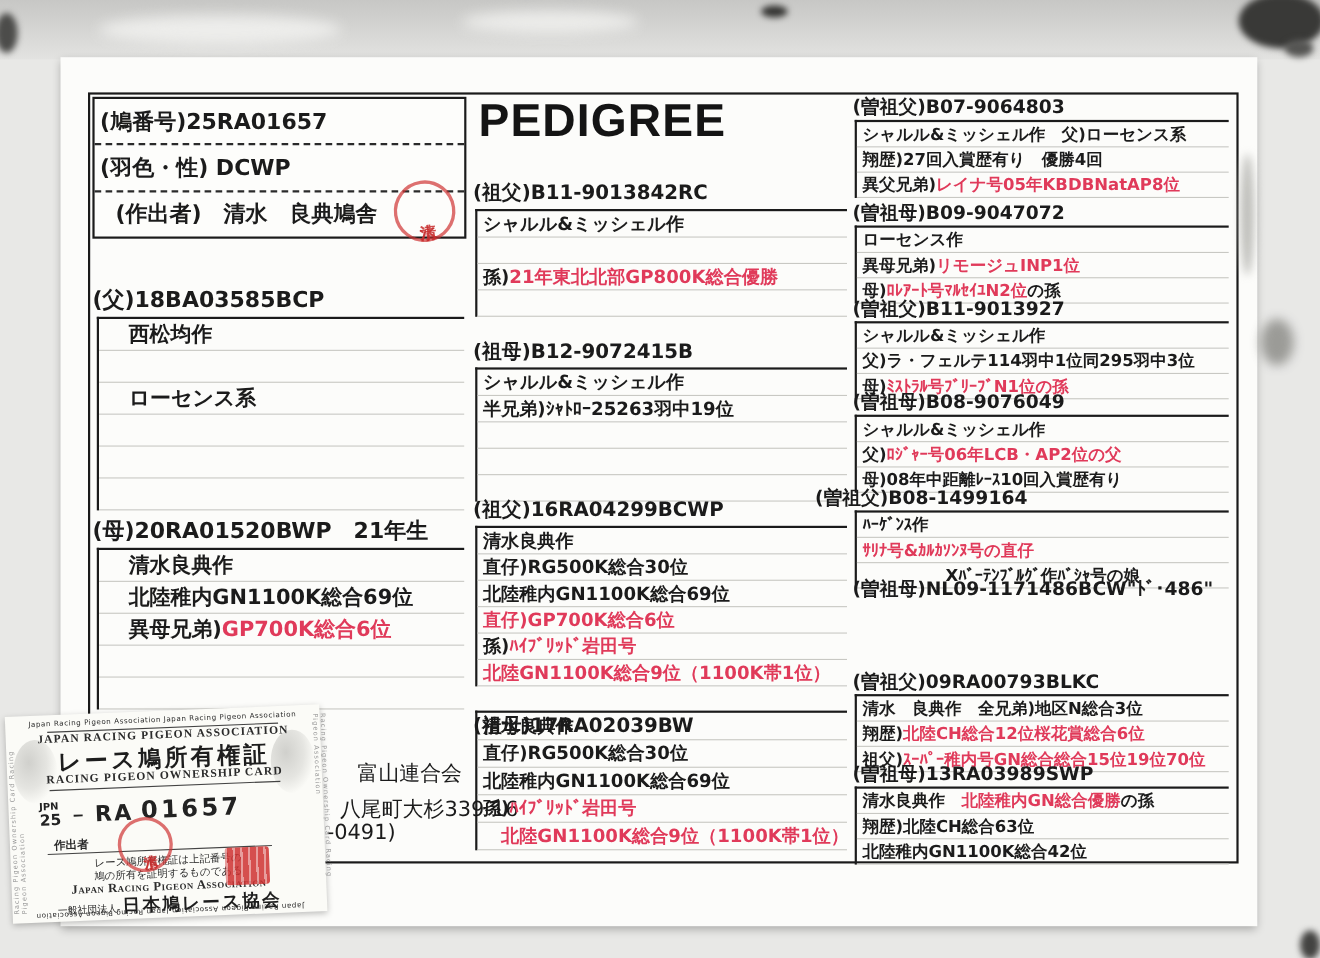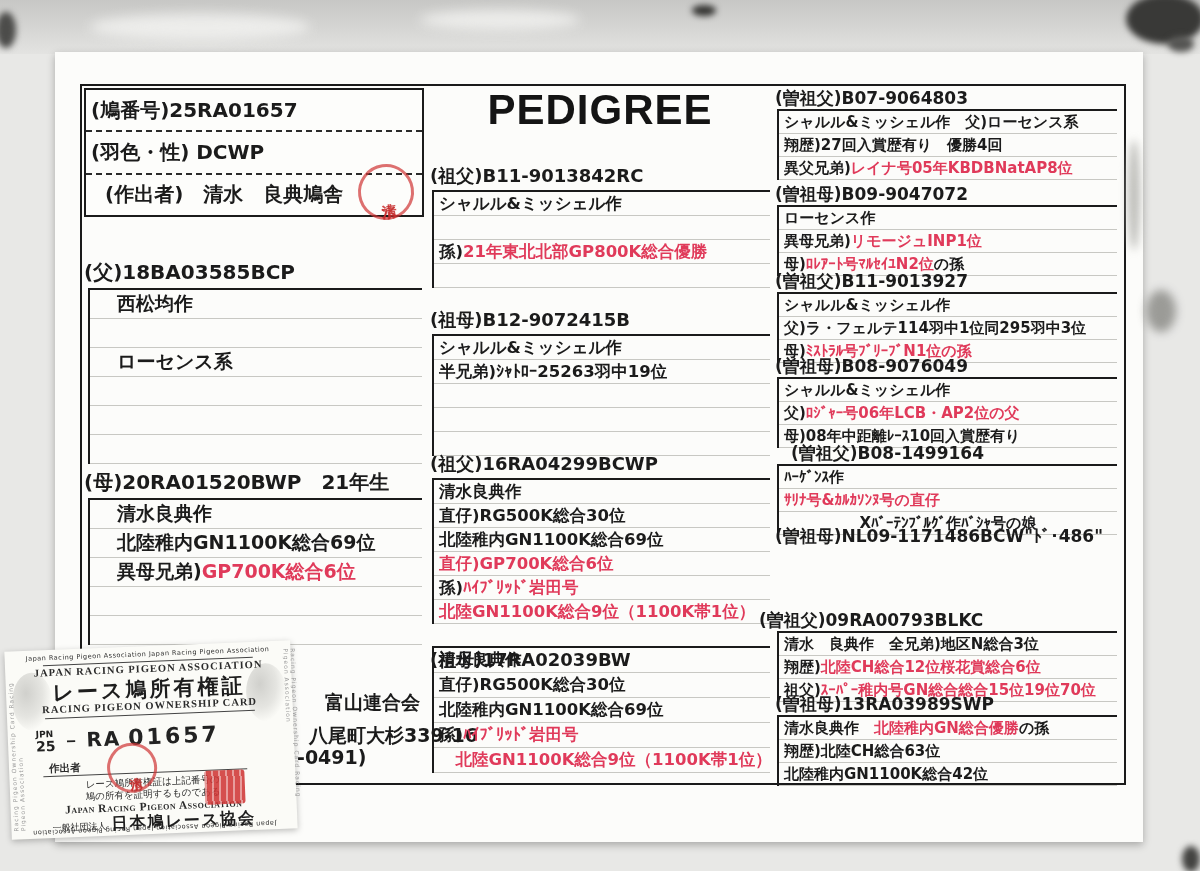--- a/index.html
+++ b/index.html
@@ -7,39 +7,39 @@
        font-family:"DejaVu Sans","Liberation Sans",sans-serif;}
   .canvas{position:relative;width:1200px;height:871px;}
   .scantop{position:absolute;left:0;top:0;width:1200px;height:54px;
            background:linear-gradient(#c7c7c5,#e3e3e1);}
   .patch{position:absolute;border-radius:50%;filter:blur(6px);background:#f3f3f1;opacity:.8;}
   .smudge{position:absolute;border-radius:50%;filter:blur(3px);}
   .paper{position:absolute;left:55px;top:52px;width:1088px;height:790px;
          background:#fcfcfa;box-shadow:0 3px 8px rgba(0,0,0,.28);}
   .frame{position:absolute;left:25px;top:32px;width:1042px;height:697px;
          border:2.6px solid #1a1a1a;}
-  .title{position:absolute;left:380px;top:34px;width:330px;text-align:center;
+  .title{position:absolute;left:380px;top:34px;width:330px;text-align:left;
          font-family:"Liberation Sans","DejaVu Sans",sans-serif;font-weight:700;
          font-size:42px;letter-spacing:1px;color:#141414;}
   .hdr{position:absolute;font-weight:700;color:var(--ink);white-space:nowrap;line-height:20px;}
   .hdr.l{font-size:20px;} .hdr.m{font-size:18px;} .hdr.g{font-size:17px;}
   .pbox{position:absolute;border-top:2.4px solid var(--ink);border-left:2.4px solid var(--ink);}
   .pbox .row{border-bottom:1.2px solid var(--rule-gray);display:flex;align-items:center;
              padding:0 5px;white-space:nowrap;font-weight:600;color:var(--ink);}
   .row.center{justify-content:center;}
   .rows41 .row{height:40.3px;font-size:20px;border-bottom:2px dashed #2a2a2a;}
   .rows28 .row{height:28px;font-size:19px;padding-left:27px;}
   .rows23 .row{height:23px;font-size:16.5px;}
   .rows24 .row{height:24px;font-size:16.5px;}
   .rows22 .row{height:22px;font-size:15px;font-weight:700;}
   .red{color:var(--accent-red);}
   .ink{color:var(--ink);}
   .info-box{position:absolute;border:2.4px solid var(--ink);background:#fdfdfb;}
   .info-box .row:last-child{border-bottom:none;padding-left:19px;}
-  .addr{position:absolute;font-size:19px;font-weight:700;color:var(--ink);white-space:nowrap;}
+  .addr{position:absolute;font-size:19px;font-weight:400;color:var(--ink);white-space:nowrap;}
   .cstamp{position:absolute;border:3px solid rgba(207,51,51,.7);border-radius:50%;
           color:rgba(199,45,45,.85);display:flex;align-items:center;justify-content:center;
           writing-mode:vertical-rl;font-weight:700;z-index:3;}
   
   .card{position:absolute;left:8px;top:646px;width:286px;height:188px;background:#fbfbf7;
         transform:rotate(-2.3deg);box-shadow:0 2px 6px rgba(0,0,0,.25);z-index:5;}
   .card .ctext{position:absolute;left:0;width:100%;text-align:center;color:#2b2b2b;white-space:nowrap;}
   .serif{font-family:"Liberation Serif","DejaVu Serif",serif;font-variant:small-caps;}
   .edge{font-size:6.5px;color:#666;letter-spacing:.5px;}
   .cline{position:absolute;border-bottom:1.1px solid #444;}
@@ -261,36 +261,36 @@
         </div>
         <div class="row">
           <span class="ink">父)</span>
           <span class="red">ﾛｼﾞｬｰ号06年LCB・AP2位の父</span>
         </div>
         <div class="row">
           <span class="ink">母)08年中距離ﾚｰｽ10回入賞歴有り</span>
         </div>
       </div>
 
-    <div class="hdr g" style="left:736px;top:391px;">(曽祖父)B08-1499164</div>
+    <div class="hdr g" style="left:686px;top:391px;">(曽祖父)B08-1499164</div>
     <div class="pbox rows22" style="left:722px;top:412px;width:338px;">
         <div class="row">
           <span class="ink">ﾊｰｹﾞﾝｽ作</span>
         </div>
         <div class="row">
           <span class="red">ｻﾘﾅ号&amp;ｶﾙｶｿﾝﾇ号の直仔</span>
         </div>
         <div class="row center">
           <span class="ink">Xﾊﾞｰﾃﾝﾌﾞﾙｸﾞ作ﾊﾞｼｬ号の娘</span>
         </div>
       </div>
 
     <div class="hdr g" style="left:720px;top:474px;">(曽祖母)NL09-1171486BCW"ﾄﾞ･486"</div>
 
-    <div class="hdr g" style="left:704px;top:558px;">(曽祖父)09RA00793BLKC</div>
+    <div class="hdr g" style="left:720px;top:558px;">(曽祖父)09RA00793BLKC</div>
     <div class="pbox rows22" style="left:722px;top:579px;width:338px;">
         <div class="row">
           <span class="ink">清水　良典作　全兄弟)地区N総合3位</span>
         </div>
         <div class="row">
           <span class="ink">翔歴)</span>
           <span class="red">北陸CH総合12位桜花賞総合6位</span>
         </div>
         <div class="row">
           <span class="ink">祖父)</span>

